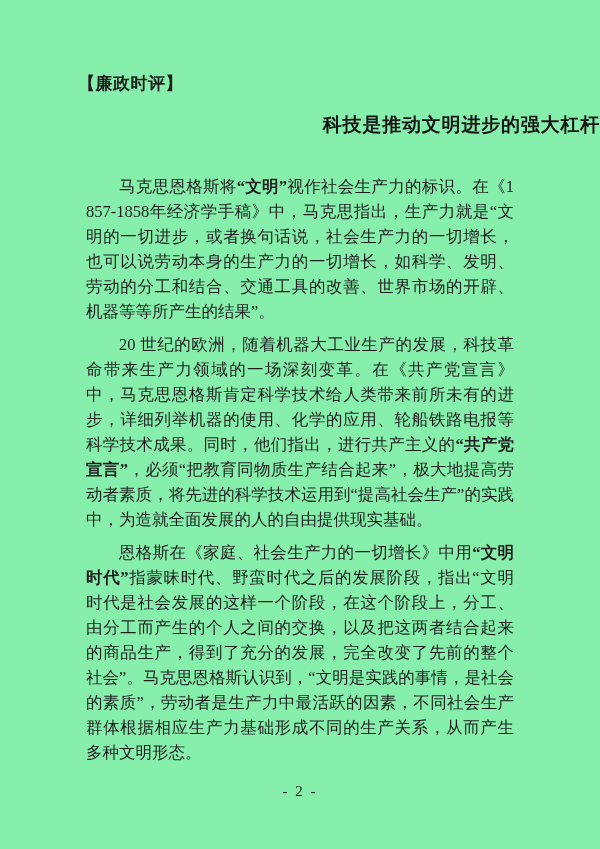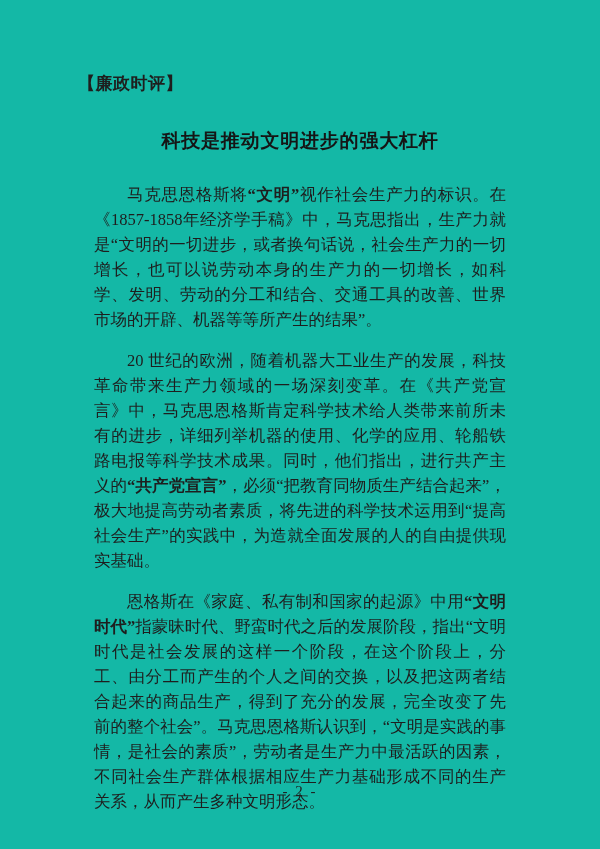--- a/index.html
+++ b/index.html
@@ -4,58 +4,58 @@
 <style>
   html, body {
     margin: 0;
     padding: 0;
     background: #ffffff;
   }
   .page {
     position: relative;
     width: 600px;
     height: 849px;
-    background: #14b8a6;
+    background: #86efac;
     overflow: hidden;
     font-family: "Liberation Serif", "DejaVu Serif", serif;
     color: #1e1e1e;
   }
   .section-label {
     position: absolute;
     top: 72px;
     left: 78px;
     font-size: 17px;
     font-weight: 600;
     letter-spacing: 0.5px;
     color: #1e1e1e;
   }
   .doc-title {
     position: absolute;
     top: 112px;
     left: 0;
     right: 0;
-    margin: 16px;
-    text-align: center;
+    margin: 0;
+    text-align: right;
     font-size: 19px;
     font-weight: 700;
     letter-spacing: 0.8px;
     color: #151515;
   }
   .content {
     position: absolute;
     top: 166px;
     left: 78px;
     width: 444px;
     font-size: 16.5px;
     line-height: 25px;
     text-align: justify;
     color: #1e1e1e;
   }
   .content p {
-    margin: 16px;
+    margin: 8px;
     padding: 0;
     text-indent: 2em;
     word-break: break-all;
   }
   .content .em-bold {
     font-weight: 700;
   }
   .footer {
     position: absolute;
     top: 783px;
@@ -71,17 +71,17 @@
 <body>
 
 <div class="page">
   <div class="section-label">【廉政时评】</div>
 
   <h1 class="doc-title">科技是推动文明进步的强大杠杆</h1>
 
   <div class="content">
       <p><span>马克思恩格斯将</span><span class="em-bold">“文明”</span><span>视作社会生产力的标识。在《1857-1858年经济学手稿》中，马克思指出，生产力就是“文明的一切进步，或者换句话说，社会生产力的一切增长，也可以说劳动本身的生产力的一切增长，如科学、发明、劳动的分工和结合、交通工具的改善、世界市场的开辟、机器等等所产生的结果”。</span></p>
       <p><span>20 世纪的欧洲，随着机器大工业生产的发展，科技革命带来生产力领域的一场深刻变革。在《共产党宣言》中，马克思恩格斯肯定科学技术给人类带来前所未有的进步，详细列举机器的使用、化学的应用、轮船铁路电报等科学技术成果。同时，他们指出，进行共产主义的</span><span class="em-bold">“共产党宣言”</span><span>，必须“把教育同物质生产结合起来”，极大地提高劳动者素质，将先进的科学技术运用到“提高社会生产”的实践中，为造就全面发展的人的自由提供现实基础。</span></p>
-      <p><span>恩格斯在《家庭、私有制和国家的起源》中用</span><span class="em-bold">“文明时代”</span><span>指蒙昧时代、野蛮时代之后的发展阶段，指出“文明时代是社会发展的这样一个阶段，在这个阶段上，分工、由分工而产生的个人之间的交换，以及把这两者结合起来的商品生产，得到了充分的发展，完全改变了先前的整个社会”。马克思恩格斯认识到，“文明是实践的事情，是社会的素质”，劳动者是生产力中最活跃的因素，不同社会生产群体根据相应生产力基础形成不同的生产关系，从而产生多种文明形态。</span></p>
+      <p><span>恩格斯在《家庭、社会生产力的一切增长》中用</span><span class="em-bold">“文明时代”</span><span>指蒙昧时代、野蛮时代之后的发展阶段，指出“文明时代是社会发展的这样一个阶段，在这个阶段上，分工、由分工而产生的个人之间的交换，以及把这两者结合起来的商品生产，得到了充分的发展，完全改变了先前的整个社会”。马克思恩格斯认识到，“文明是实践的事情，是社会的素质”，劳动者是生产力中最活跃的因素，不同社会生产群体根据相应生产力基础形成不同的生产关系，从而产生多种文明形态。</span></p>
     </div>
 
   <div class="footer">- 2 -</div>
 </div>
 
 </body></html>

